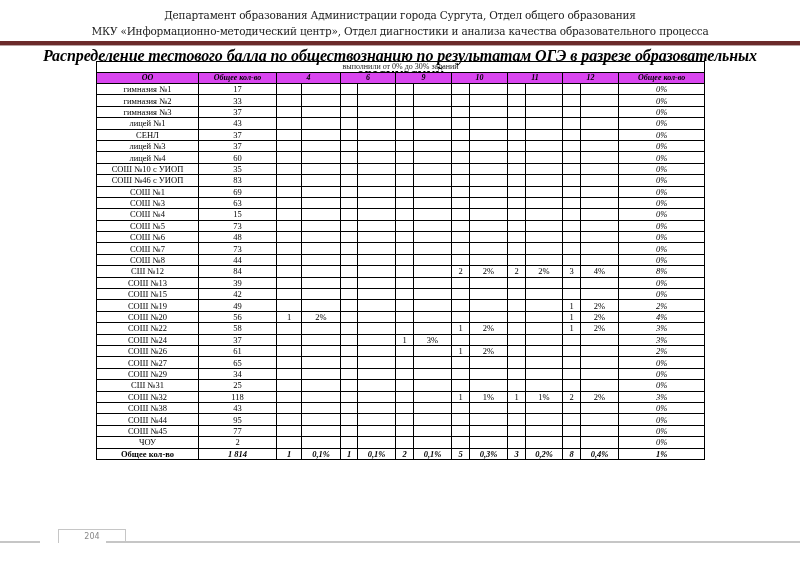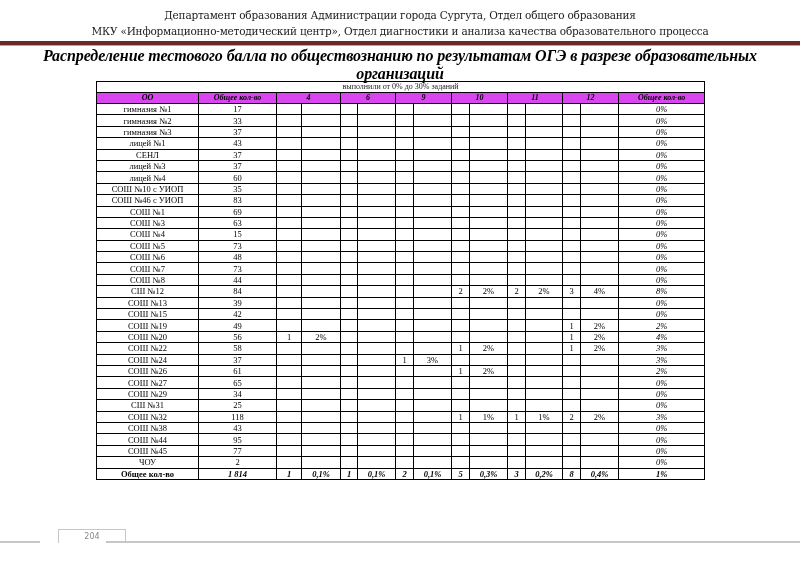--- a/index.html
+++ b/index.html
@@ -2,21 +2,21 @@
 <html><head>
 <meta charset="utf-8">
 <style>
   html, body { margin:0; padding:0; background:#ffffff; }
   body { width:800px; height:566px; position:relative; overflow:hidden; font-family:"Liberation Serif", serif; color:#000; }
   .hdr { position:absolute; left:0; width:800px; text-align:center; font-family:"DejaVu Serif", serif; font-size:10.5px; letter-spacing:-0.2px; color:#222; }
   .hdr1 { top:9px; }
   .hdr2 { top:25px; }
   .rule { position:absolute; left:0; width:800px; top:41px; height:4px; background:#6b2a2a; border-bottom:1px solid #b9a3a3; }
   .title { position:absolute; left:0; width:800px; top:47px; text-align:center; font-family:"Liberation Serif", serif; font-style:italic; font-weight:bold; font-size:16px; letter-spacing:-0.1px; }
-  table.t { position:absolute; left:96px; top:61px; border-collapse:collapse; table-layout:fixed; width:608px;margin-top:20px; }
+  table.t { position:absolute; left:96px; top:61px; border-collapse:collapse; table-layout:fixed; width:608px; }
   table.t td { border:1px solid #000; height:10.4px; padding:0; font-size:8.5px; line-height:10px; text-align:center; white-space:nowrap; overflow:hidden; }
   table.t { border:1.5px solid #000; }
   tr.sub td { font-size:8px; color:#222; height:10px; }
   tr.head td { background:#d946ef; font-style:italic; font-weight:bold; font-size:8px; height:10px; }
   td.tot { font-style:italic; }
   tr.sum td { font-weight:bold; font-style:italic; border-top:1.5px solid #000; }
   tr.sum td.name { font-style:normal; }
   .footer-line { position:absolute; top:541px; height:2px; background:#c6c6c6; }
   .fl1 { left:0; width:40px; }
   .fl2 { left:106px; width:694px; }

